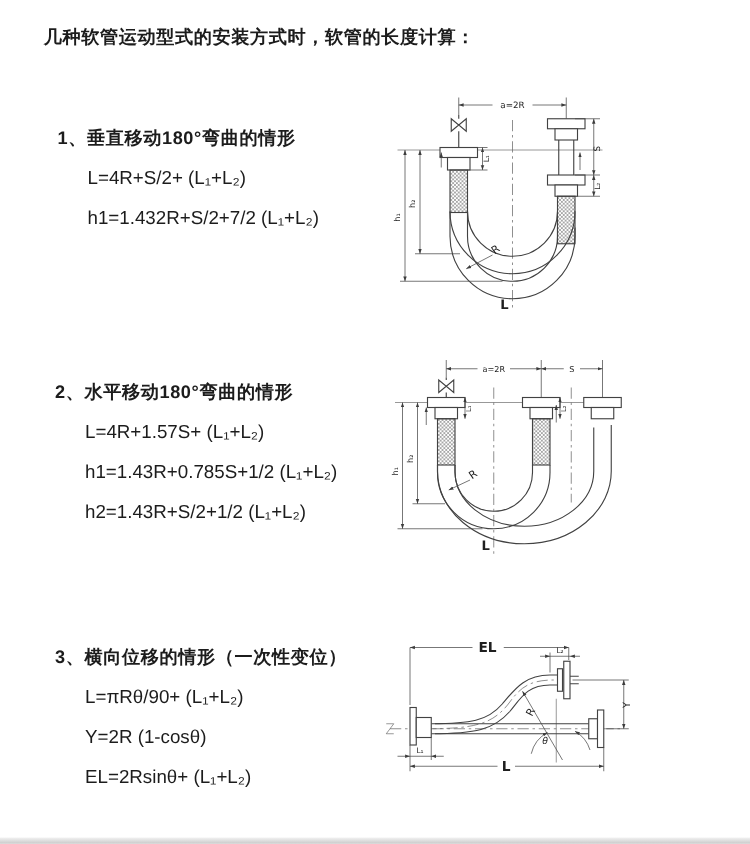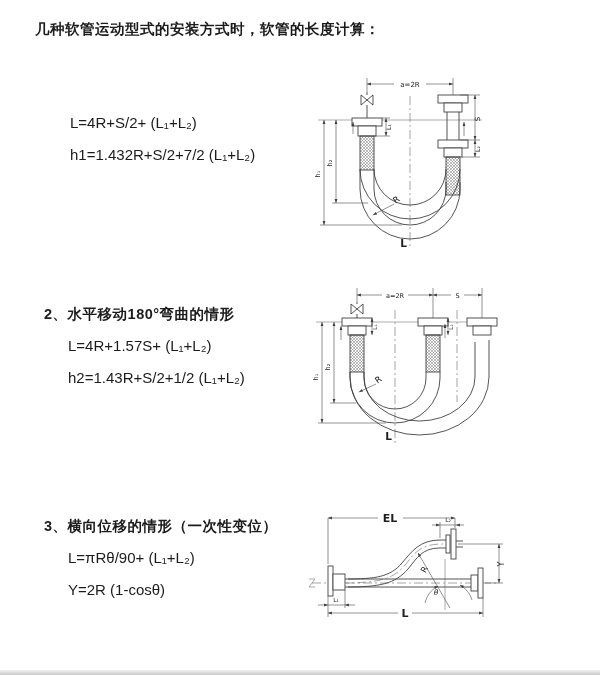--- a/index.html
+++ b/index.html
@@ -29,34 +29,37 @@
   svg text{fill:#1f1f1f;font-family:"DejaVu Sans", sans-serif;}
   .bottom-shadow{position:absolute;left:0;bottom:0;width:600px;height:5px;
     background:linear-gradient(#f2f2f2,#c9c9c9);}
 </style>
 </head>
 <body>
 
 <div class="title">几种软管运动型式的安装方式时，软管的长度计算：</div>
 
 <div class="section" id="sec1">
+  <div class="sec-heading">1、垂直移动180°弯曲的情形</div>
   <div class="formula">L=4R+S/2+ (L₁+L₂)</div>
   <div class="formula">h1=1.432R+S/2+7/2 (L₁+L₂)</div>
 </div>
 
 <div class="section" id="sec2">
   <div class="sec-heading">2、水平移动180°弯曲的情形</div>
   <div class="formula">L=4R+1.57S+ (L₁+L₂)</div>
+  <div class="formula">h1=1.43R+0.785S+1/2 (L₁+L₂)</div>
   <div class="formula">h2=1.43R+S/2+1/2 (L₁+L₂)</div>
 </div>
 
 <div class="section" id="sec3">
   <div class="sec-heading">3、横向位移的情形（一次性变位）</div>
   <div class="formula">L=πRθ/90+ (L₁+L₂)</div>
   <div class="formula">Y=2R (1-cosθ)</div>
+  <div class="formula">EL=2Rsinθ+ (L₁+L₂)</div>
 </div>
 
 <svg id="dwg1" class="dwg" width="245" height="190" viewBox="0 0 245 190">
   <defs>
     <marker id="ar1" markerWidth="7" markerHeight="6" refX="6.5" refY="3" orient="auto-start-reverse">
       <path d="M0,0.7 L6.5,3 L0,5.3 Z" fill="#3c3c3c"></path>
     </marker>
     <pattern id="ht1" width="3" height="3" patternUnits="userSpaceOnUse">
       <path d="M0,3 l3,-3 M0,0 l3,3" stroke="#6b6b6b" stroke-width="0.45"></path>
     </pattern>

